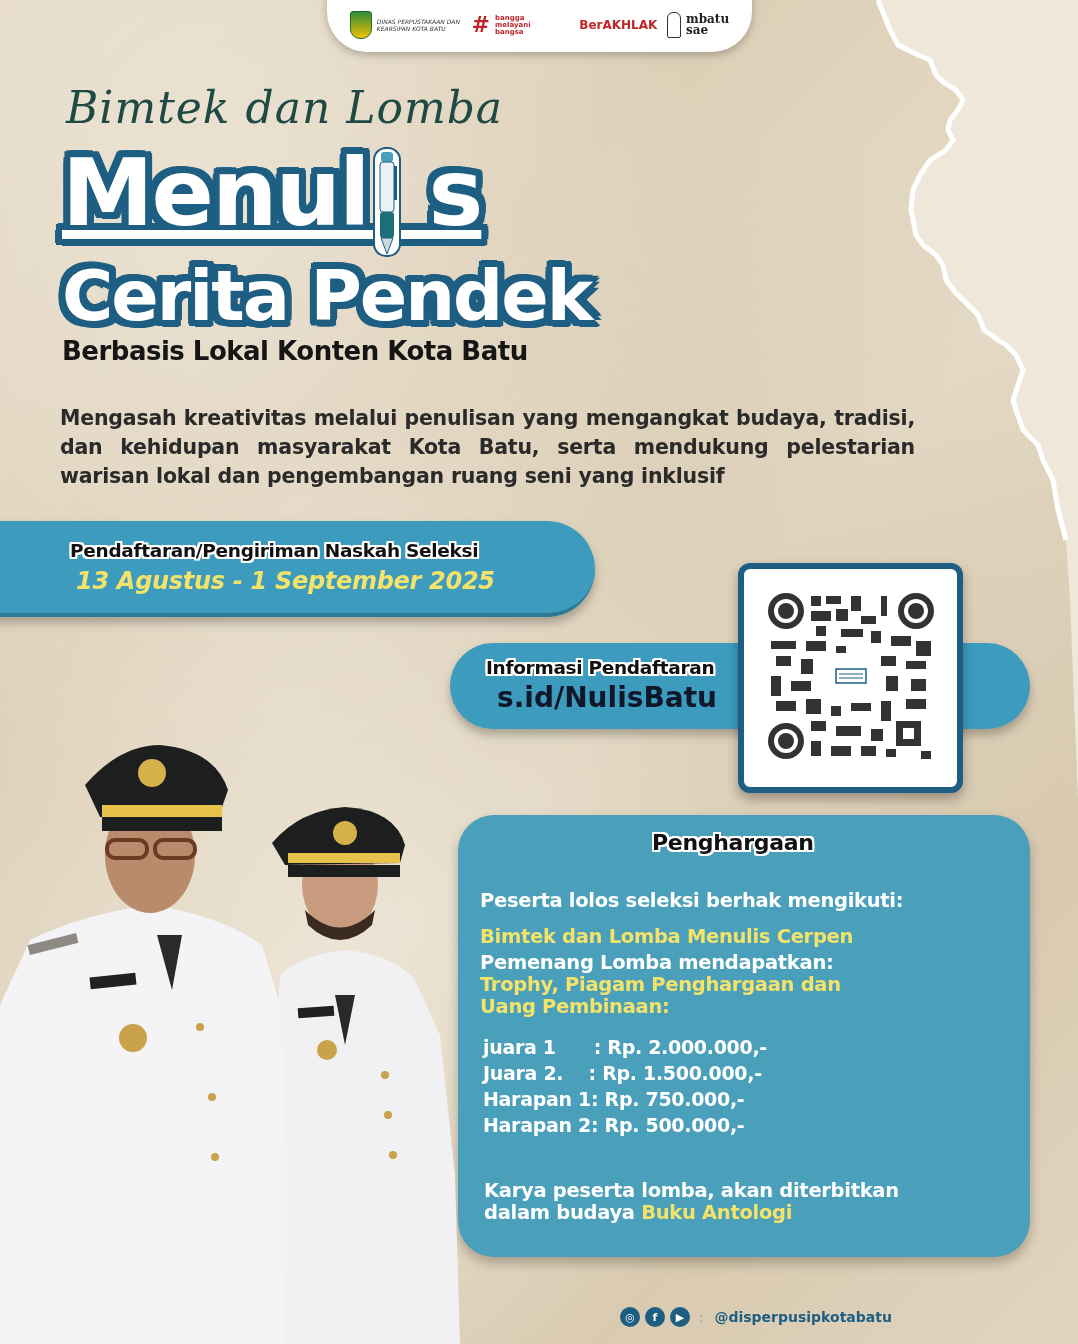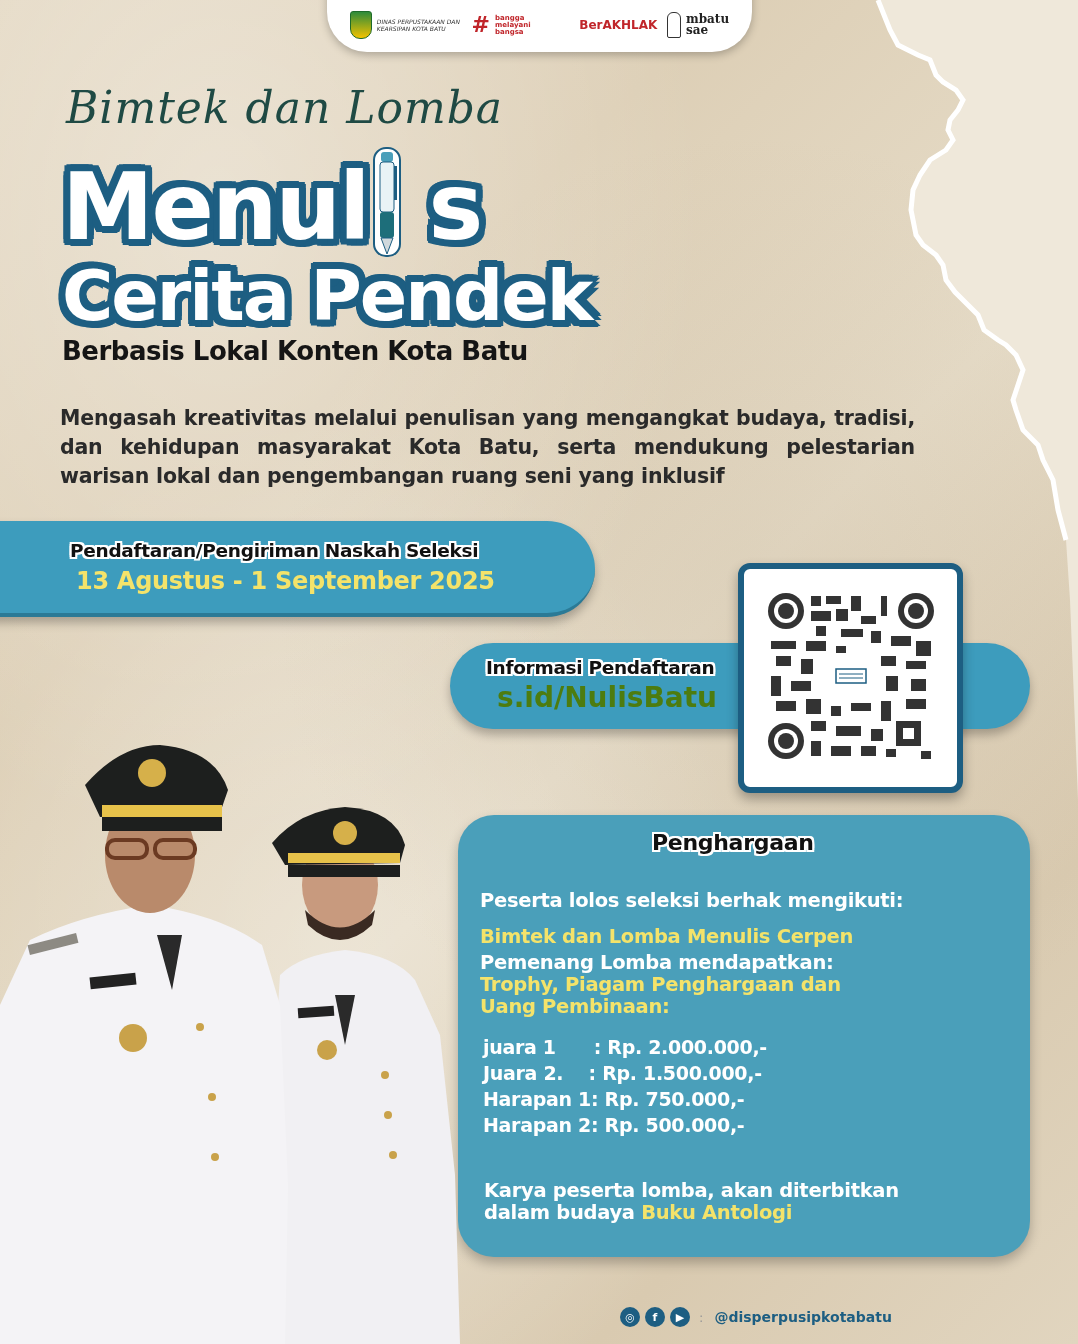--- a/index.html
+++ b/index.html
@@ -46,21 +46,21 @@
   }
   .big-title {
     position: absolute; left: 62px; font-family: "DejaVu Sans", sans-serif;
     font-weight: bold; color: #ffffff;
     -webkit-text-stroke: 0;
     text-shadow:
       -6px -6px 0 #1d5e82, 6px -6px 0 #1d5e82, -6px 6px 0 #1d5e82, 6px 6px 0 #1d5e82,
       0 -7px 0 #1d5e82, 0 7px 0 #1d5e82, -7px 0 0 #1d5e82, 7px 0 0 #1d5e82,
       -4px -7px 0 #1d5e82, 4px 7px 0 #1d5e82, -7px 4px 0 #1d5e82, 7px -4px 0 #1d5e82;
   }
-  .menulis { top: 154px; font-size: 92px; letter-spacing: -2px; }
+  .menulis { top: 140px; font-size: 92px; letter-spacing: -2px; text-decoration: underline; }
   .cerita { top: 255px; font-size: 70px; letter-spacing: -2px; }
   .pen {
     position: absolute; left: 372px; top: 146px; width: 30px; height: 112px;
   }
   .subtitle {
     position: absolute; left: 62px; top: 336px;
     font-size: 26px; font-weight: bold; color: #151515; letter-spacing: -0.5px;
   }
   .description {
     position: absolute; left: 60px; top: 404px; width: 855px;
@@ -74,35 +74,35 @@
     border-bottom: 4px solid #2b7a96;
   }
   .reg-label {
     position: absolute; left: 70px; top: 540px;
     font-size: 18.5px; font-weight: bold; color: #111;
     text-shadow: -2px -2px 0 #fff, 2px -2px 0 #fff, -2px 2px 0 #fff, 2px 2px 0 #fff, 0 2px 0 #fff, 0 -2px 0 #fff, 2px 0 0 #fff, -2px 0 0 #fff;
     letter-spacing: -0.3px;
   }
   .reg-date {
     position: absolute; left: 76px; top: 567px;
-    font-size: 24px; font-weight: bold; color: #f4e36a; letter-spacing: -0.3px;
+    font-size: 24px; font-weight: bold; color: #f4e36a; letter-spacing: -0.3px; font-style: italic;
   }
   .info-band {
     position: absolute; left: 450px; top: 643px; width: 580px; height: 86px;
     background: #3d9cbd; border-radius: 43px;
     box-shadow: 0 6px 10px rgba(0,0,0,0.25);
   }
   .info-label {
     position: absolute; left: 486px; top: 657px;
     font-size: 18.5px; font-weight: bold; color: #111; letter-spacing: -0.3px;
     text-shadow: -2px -2px 0 #fff, 2px -2px 0 #fff, -2px 2px 0 #fff, 2px 2px 0 #fff, 0 2px 0 #fff, 0 -2px 0 #fff, 2px 0 0 #fff, -2px 0 0 #fff;
   }
   .info-link {
     position: absolute; left: 497px; top: 681px;
-    font-size: 28px; font-weight: bold; color: #4d7c0f; letter-spacing: 0px;
+    font-size: 28px; font-weight: bold; color: #0f172a; letter-spacing: 0px;
   }
   .qr-card {
     position: absolute; left: 738px; top: 563px; width: 225px; height: 230px;
     background: #ffffff; border: 6px solid #1d5e82; border-radius: 12px;
     box-shadow: 0 6px 12px rgba(0,0,0,0.3);
   }
   .qr-svg { position: absolute; left: 22px; top: 22px; width: 170px; height: 170px; }
 
   .award-panel {
     position: absolute; left: 458px; top: 815px; width: 572px; height: 442px;

